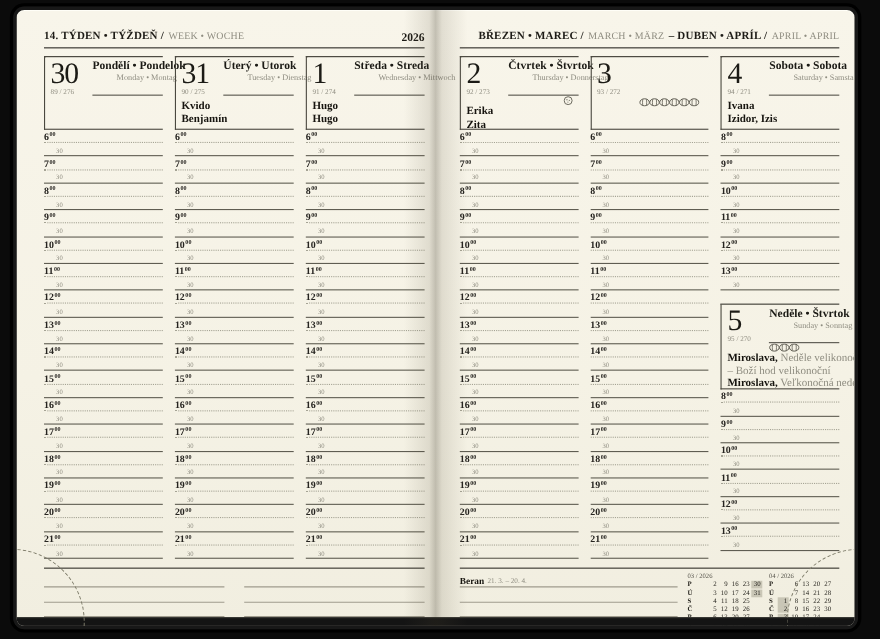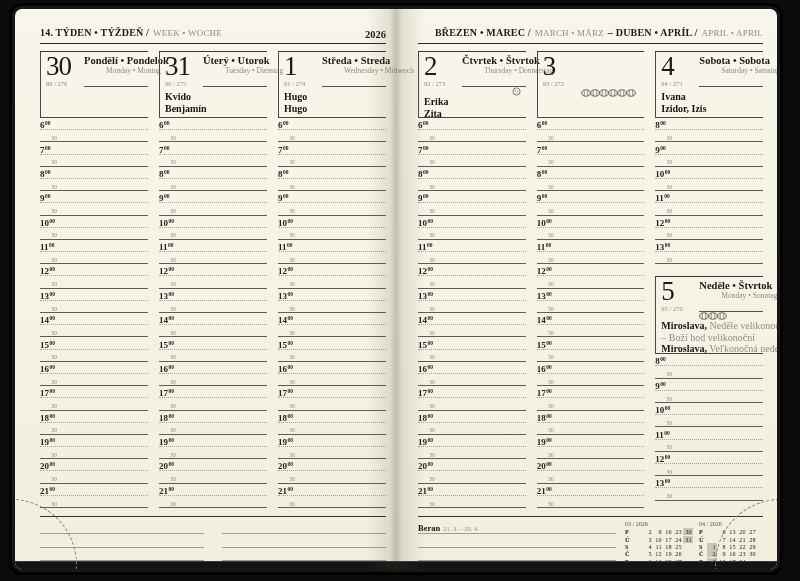--- a/index.html
+++ b/index.html
@@ -814,21 +814,21 @@
             </div>
           <div class="sun-gap"></div>
           <div class="sun-head">
             <div class="dh-top">
               <div class="dh-numcol">
                 <div class="day-num">5</div>
                 <div class="day-doy">95 / 270</div>
               </div>
               <div class="dh-titles">
                 <div class="day-title">Neděle • Štvrtok</div>
-                <div class="day-sub">Monday • Sonntag</div>
+                <div class="day-sub">Sunday • Sonntag</div>
               </div>
             </div>
             <div class="dh-extra">
                 <span style="margin-right: -2px;">
                   <svg width="10" height="8" viewBox="0 0 10 8" class="glyph">
                     <ellipse cx="5" cy="4" rx="4.3" ry="3.2" fill="none" stroke="#5c5a50" stroke-width="0.9"></ellipse>
                     <path d="M3.3 1.3 Q2.9 4 3.3 6.7 M6.7 1.3 Q7.1 4 6.7 6.7" fill="none" stroke="#5c5a50" stroke-width="0.7"></path>
                   </svg>
                 </span>
                 <span style="margin-right: -2px;">

